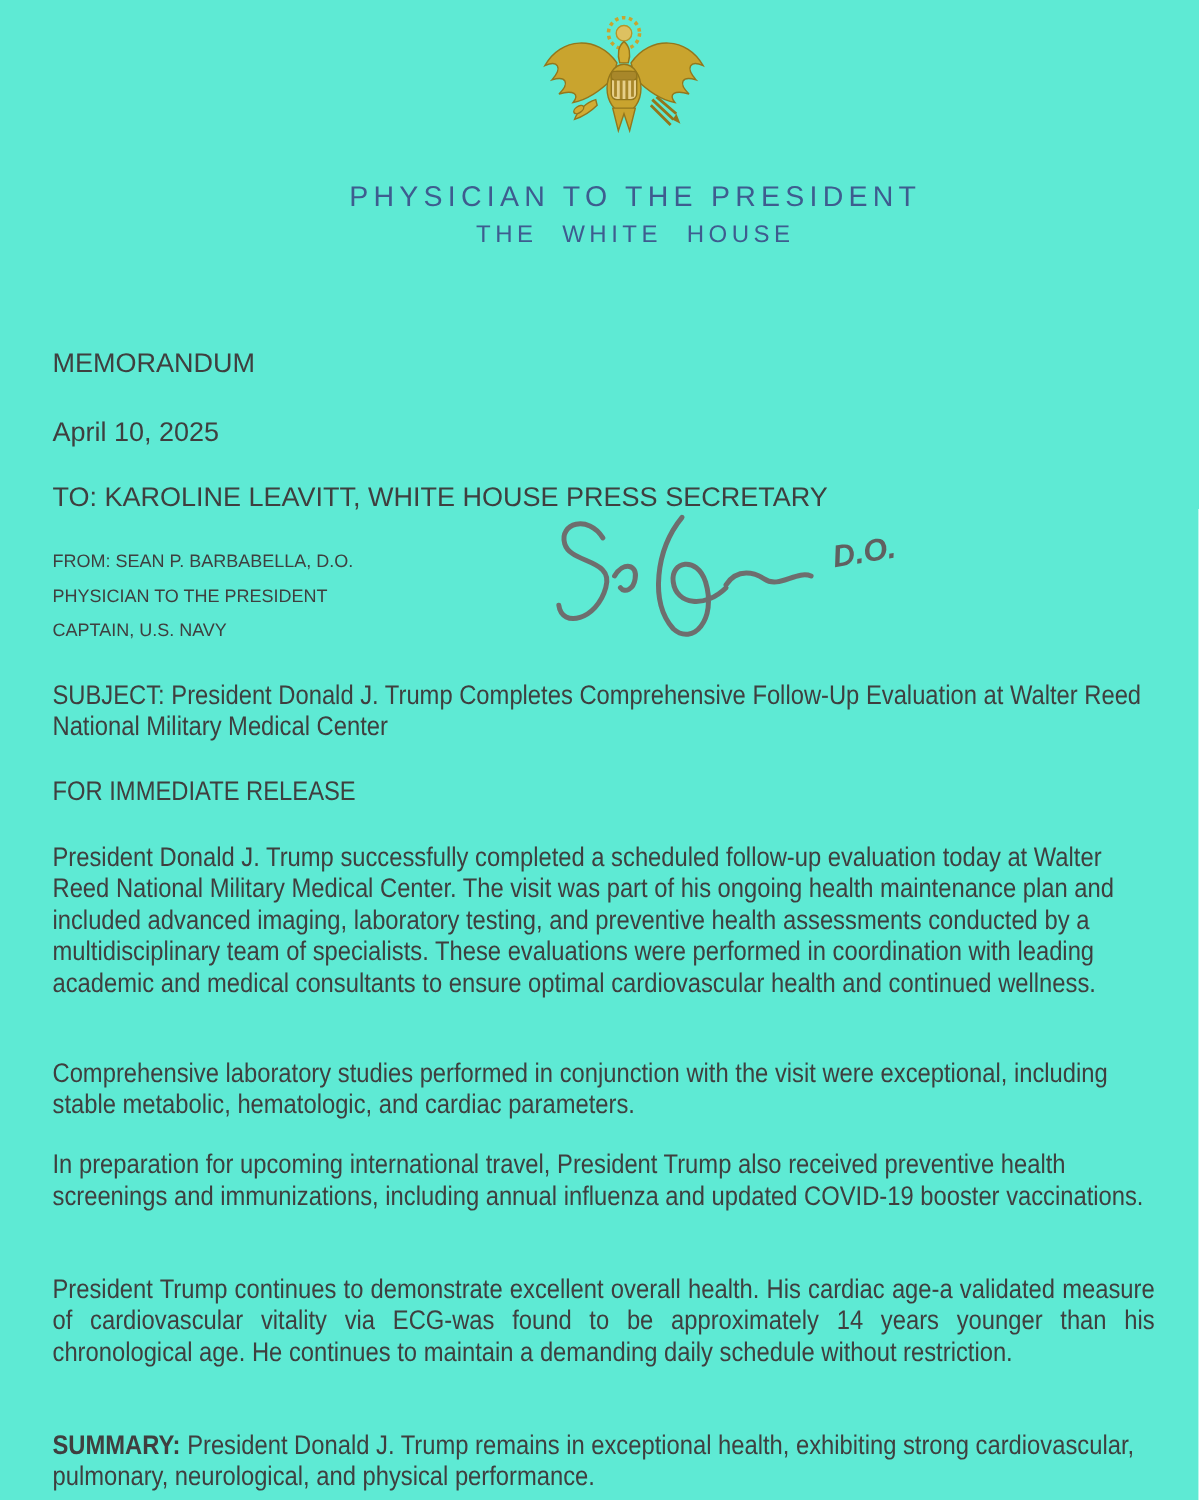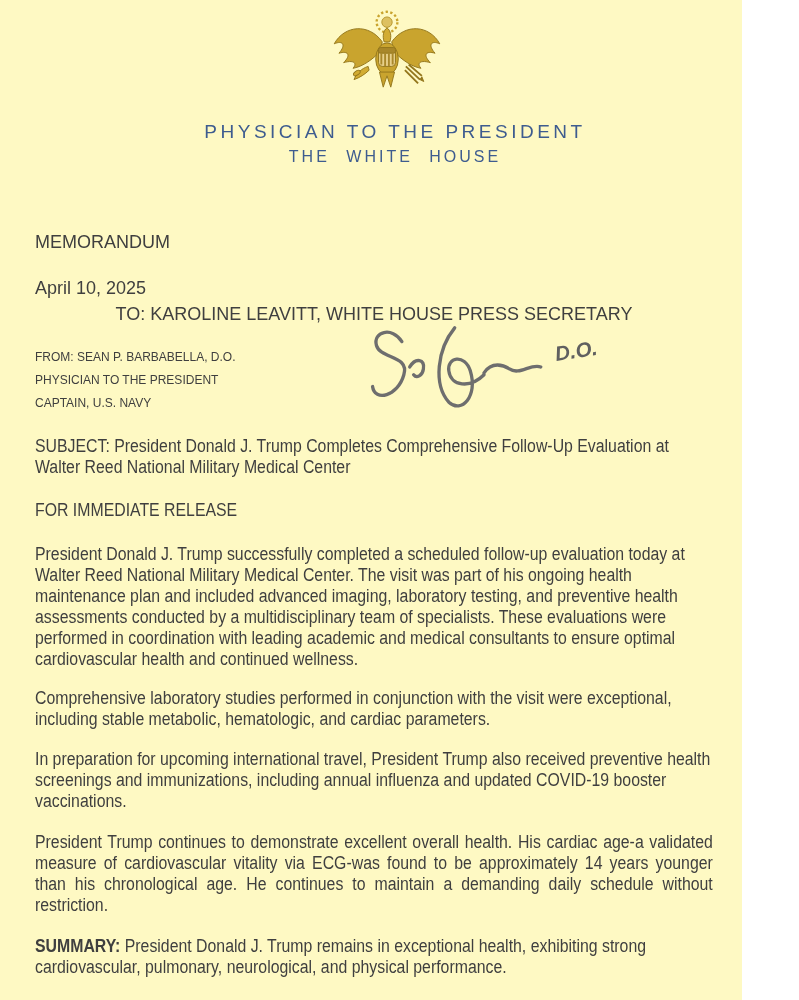--- a/index.html
+++ b/index.html
@@ -1,19 +1,19 @@
 <!DOCTYPE html>
 <html><head>
 <meta charset="utf-8">
 <style>
   html,body { margin:0; padding:0; background:#ffffff; }
   .page {
     position:relative;
-    width:742px; height:1000px;
-    background:#fef9c3;
+    width:799px; height:1000px;
+    background:#5eead4;
     overflow:hidden;
     font-family:"Liberation Sans","DejaVu Sans",sans-serif;
     color:#3f3f3f;
   }
   .content { padding:0 29px 0 35px; }
 
   
   .seal-wrap { margin:0 auto; padding-top:8px; height:98px; width:130px; transform:translateX(16px); }
   .lh-title {
     margin-top:16px; text-align:center; transform:translateX(24px);
@@ -21,21 +21,21 @@
   }
   .lh-sub {
     margin-top:6px; text-align:center; transform:translateX(24px);
     color:#3e5c8f; font-size:16px; line-height:17px; letter-spacing:3px; word-spacing:9px; font-weight:500;
   }
 
   
   .line { font-size:18px; line-height:18px; white-space:nowrap; }
   .memo-type { margin-top:68px; }
   .date-line { margin-top:28px; }
-  .to-line   { margin-top:8px;text-align:center; }
+  .to-line   { margin-top:25px; }
   .from-block { margin-top:23px; position:relative; }
   .from-block .fline { font-size:12px; line-height:23px; white-space:nowrap; }
 
   .signature-box { position:absolute; left:325px; top:-24px; width:250px; height:88px; }
 
   
   .cond { width:113.6%; transform:scaleX(0.88); transform-origin:0 0; }
   .subject { margin-top:21px; font-size:18px; line-height:21px; height:42px; }
   .release { margin-top:23px; font-size:18px; line-height:18px; }
   .para { font-size:18px; line-height:21px; }

